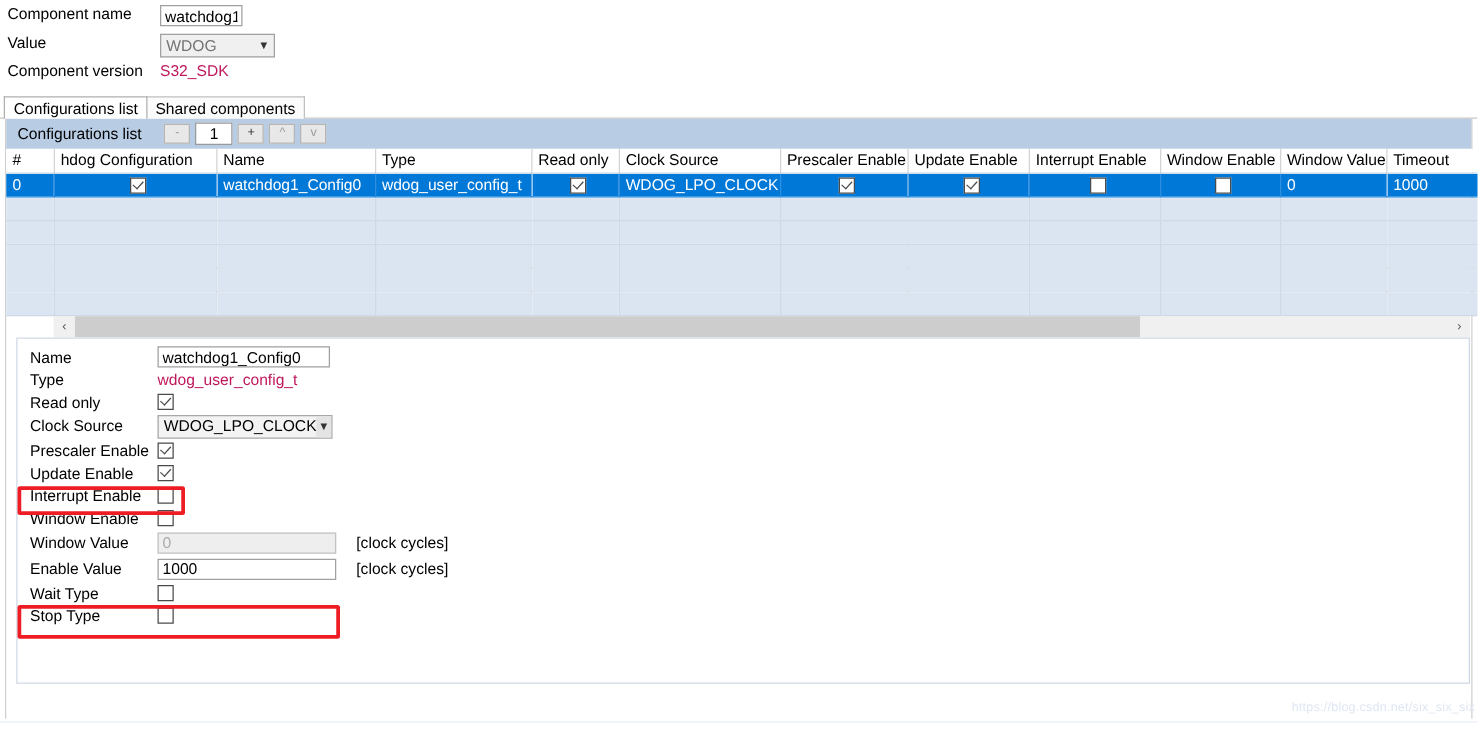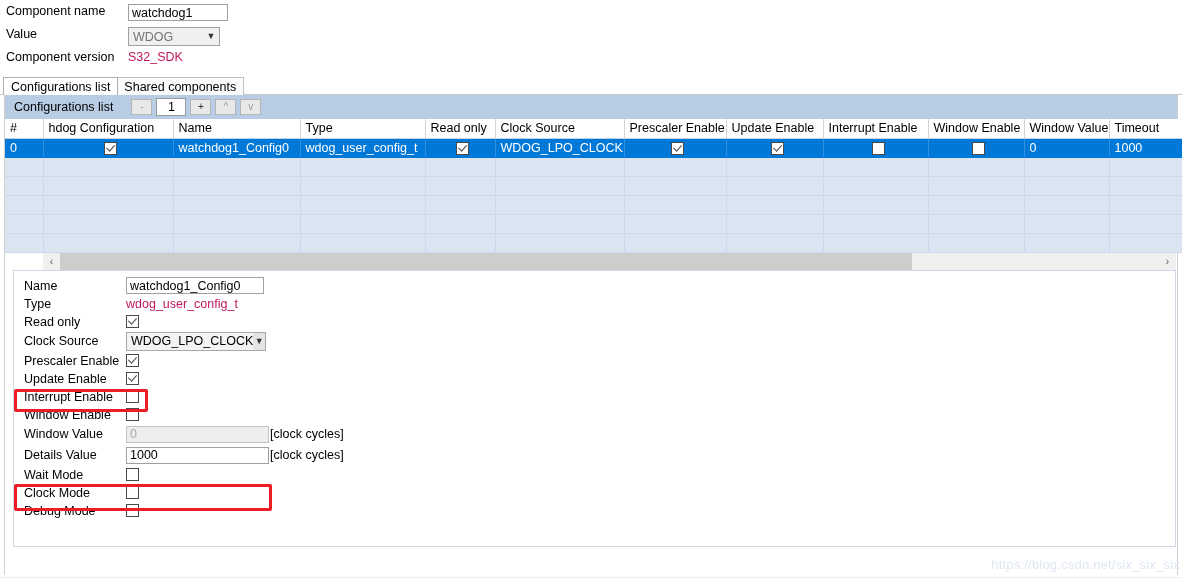--- a/index.html
+++ b/index.html
@@ -37,21 +37,21 @@
     border: 1px solid #a0a0a0;
     background: #ffffff;
     font-family: "Liberation Sans", sans-serif;
     font-size: 12.5px;
     color: #000;
     padding: 0 3px;
     box-sizing: border-box;
     line-height: 15px;
     outline: none;
   }
-  #component-name-input { width: 100px; }
+  #component-name-input { width: 66px; }
 
   .combo {
     width: 92px;
     height: 19px;
     border: 1px solid #a0a0a0;
     background: #f0f0f0;
     box-sizing: border-box;
     display: flex;
     align-items: center;
     position: relative;
@@ -322,21 +322,21 @@
     height: 17px;
     border: 1px solid #c2c2c2;
     background: #eeeeee;
     color: #aaaaaa;
     font-size: 12.5px;
     padding: 0 3px;
     box-sizing: border-box;
     line-height: 15px;
   }
   .unit {
-    margin-left: 1px;
+    margin-left: 16px;
     font-size: 12.5px;
     color: #000;
   }
   .combo-clock {
     width: 140px;
     height: 19px;
     border: 1px solid #a8a8a8;
     background: #f3f3f3;
     box-sizing: border-box;
     display: flex;
@@ -360,21 +360,21 @@
     border: 3px solid #ee1c25;
     border-radius: 2px;
     pointer-events: none;
     box-sizing: border-box;
   }
 
   .watermark {
     position: absolute;
     right: 2px;
     bottom: 12px;
-    font-size: 13px;
+    font-size: 10px;
     color: #dfe6f3;
     font-family: "Liberation Sans", sans-serif;
     white-space: nowrap;
     letter-spacing: 0.2px;
   }
   .bottom-rule {
     position: absolute;
     left: 0; right: 0;
     bottom: 6px;
     height: 1px;
@@ -613,39 +613,35 @@
         <span class="cb"></span>
       </div>
 
       <div class="drow" style="height:21px">
         <span class="dlabel">Window Value</span>
         <div class="disabled-input">0</div>
         <span class="unit">[clock cycles]</span>
       </div>
 
       <div class="drow" style="height:21px">
-        <span class="dlabel">Details Value</span>
+        <span class="dlabel">Enable Value</span>
         <input class="text-input" id="detail-timeout-input" value="1000" style="">
         <span class="unit">[clock cycles]</span>
       </div>
 
       <div class="drow">
-        <span class="dlabel">Wait Mode</span>
+        <span class="dlabel">Wait Type</span>
         <span class="cb"></span>
       </div>
 
       <div class="drow">
-        <span class="dlabel">Clock Mode</span>
+        <span class="dlabel">Stop Type</span>
         <span class="cb"></span>
       </div>
 
-      <div class="drow">
-        <span class="dlabel">Debug Mode</span>
-        <span class="cb"></span>
-      </div>
 
     </div>
   </div>
 </div>
 
 <div class="redbox" style="left:14px; top:389px; width:134px; height:23px;"></div>
 <div class="redbox" style="left:14px; top:484px; width:258px; height:27px;"></div>
 
 <div class="bottom-rule"></div>
 <div class="watermark">https://blog.csdn.net/six_six_six</div>

